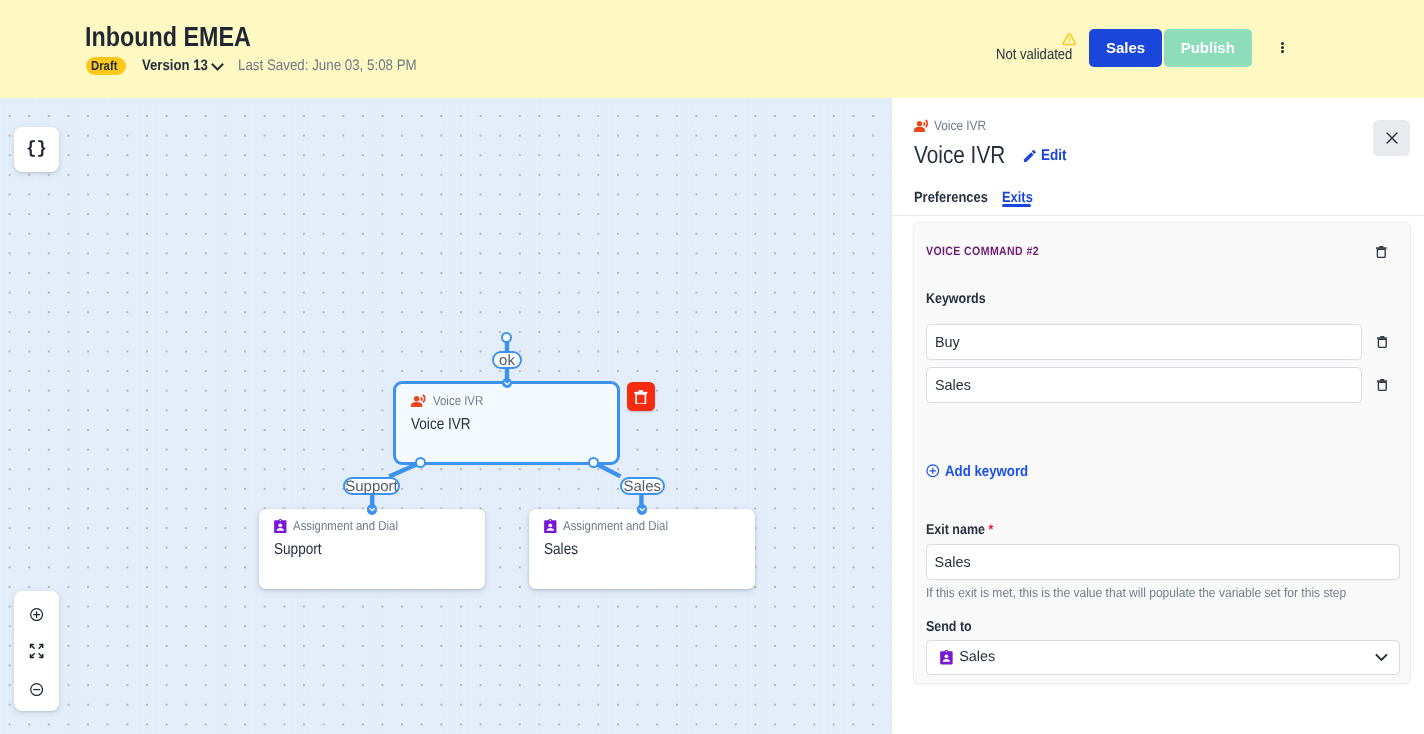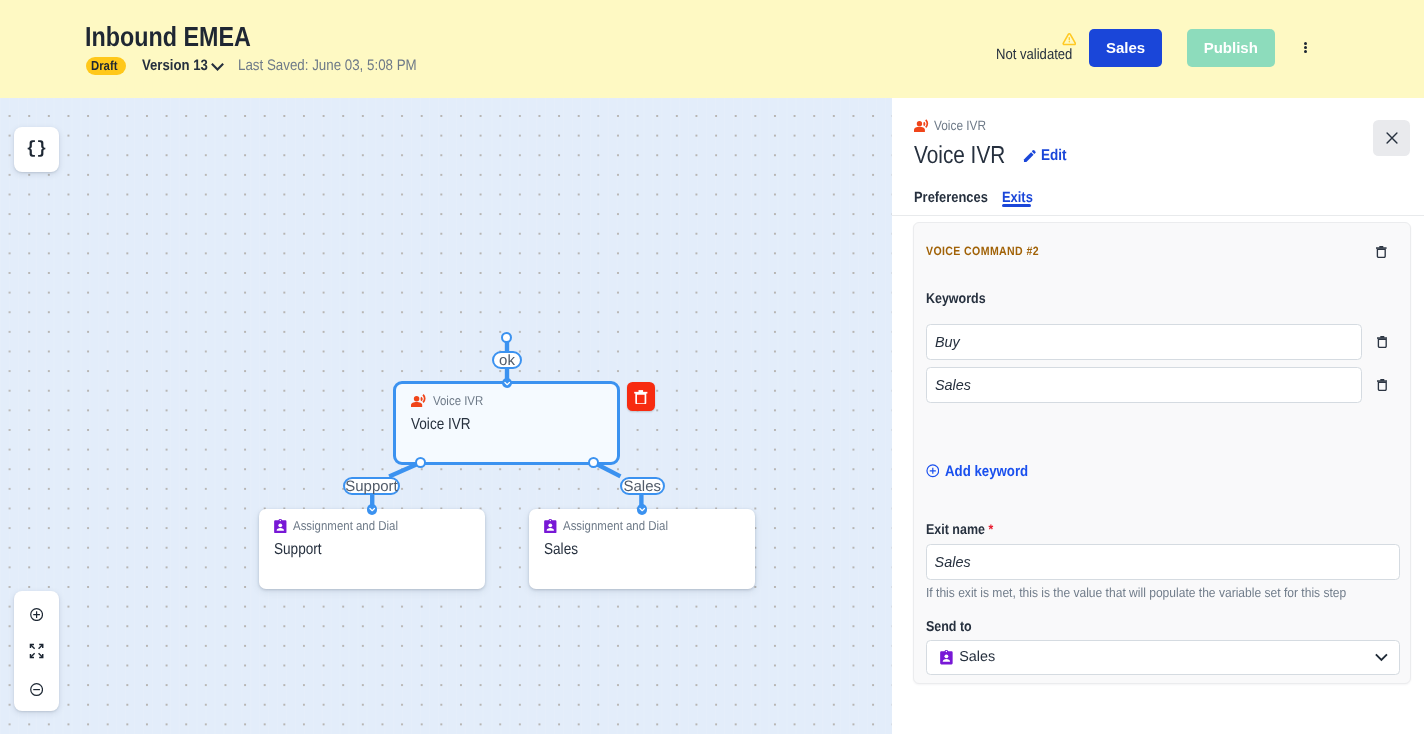--- a/index.html
+++ b/index.html
@@ -19,21 +19,21 @@
   #hdr-meta { position:absolute; left:86.3px; top:56.8px; display:flex; align-items:flex-end; height:18.2px; }
   .badge-draft { background:#ffc81a; color:#1d2733; font-size:13px; font-weight:700; border-radius:9.5px; width:39.7px; height:18.2px; display:flex; align-items:center; justify-content:center; }
   .ver { margin-left:15.6px; font-size:15.1px; font-weight:700; color:#26303e; display:flex; align-items:center; }
   .ver svg { margin-left:-8.6px; margin-right:-1.5px; margin-top:1px; }
   .saved { margin-left:14.1px; font-size:15.3px; color:#6e7a88; display:inline-block; transform:scaleX(0.872); transform-origin:left center; }
   #hdr-right { position:absolute; left:995.7px; top:0; height:95px; display:flex; align-items:center; }
   .notvalid { display:flex; align-items:flex-end; font-size:15px; color:#26303e;flex-direction:column; }
   .notvalid svg { margin-right:7px; }
   .btn { border:none; border-radius:5px; font-family:inherit; font-size:15px; font-weight:700; cursor:pointer; }
   #btn-save { background:#1a46d9; color:#fff; width:72.5px; height:38px; margin-left:6px; border-radius:5px; }
-  #btn-publish { background:#8ddcbc; color:#fff; width:88px; height:38px; margin-left:25px; border-radius:5px; }
+  #btn-publish { background:#8ddcbc; color:#fff; width:88px; height:38px; margin-left:2px; border-radius:5px; }
   #kebab { width:26px; height:34px; margin-left:17.5px; display:flex; flex-direction:column; align-items:center; justify-content:center; cursor:pointer; }
   #kebab i { width:3.3px; height:3.3px; border-radius:50%; background:#1d2633; margin:0.45px 0; display:block; }
 
   
   #canvas { position:absolute; left:0; top:97.6px; width:892px; height:636.4px;
     background-color:#e3edfa;
     background-image:
       radial-gradient(circle at 0.9px 0.9px, #b7b5b3 1.0px, rgba(0,0,0,0) 1.4px);
     background-size:19.63px 19.63px;
     background-position:8.6px 17.0px;
@@ -88,28 +88,28 @@
   #tabs .tab:nth-child(1){ width:72px; }
   #tabs .tab:nth-child(2){ width:29px; }
   .tab.active { color:#1a46d9; }
   .tab.active::after { content:""; position:absolute; left:0; right:0; bottom:0; height:2.7px; background:#1a46d9; border-radius:1.5px; }
   #tabs-rule { position:absolute; left:0; top:117.8px; width:532px; height:1px; background:#e8eaec; }
 
   #pbody { position:absolute; left:0; top:0; width:532px; height:636px; overflow:hidden; }
   #exitcard { position:absolute; left:21.4px; top:124.5px; width:497.5px; height:462px;
     background:#f9f9fa; border:1px solid #ebecee; border-radius:6px; box-shadow:0 1px 2px rgba(30,45,70,.05); }
   #sec-head { position:absolute; left:11.6px; top:21.2px; right:23.3px; height:13px; display:flex; align-items:center; justify-content:space-between;
-    font-size:12.1px; font-weight:700; color:#a16207; letter-spacing:0.45px; }
+    font-size:12.1px; font-weight:700; color:#701a75; letter-spacing:0.45px; }
   .trash-btn { display:flex; align-items:center; justify-content:center; cursor:pointer; }
   #sec-head .trash-btn { position:relative; top:1.5px; }
   .fld-label { position:absolute; left:11.2px; font-size:14.3px; font-weight:700; color:#26303e; display:inline-block; transform:scaleX(0.872); transform-origin:left center; }
   #kw-label { top:68.3px; }
   .kwrow { position:absolute; left:11.5px; right:10px; height:35px; }
   .tinput { font-family:inherit; font-size:14.4px; color:#26303e; background:#fff;
-    border:1px solid #d5dbe1; border-radius:4.5px; height:35.5px; padding:0 8px; outline:none;font-style:italic; }
+    border:1px solid #d5dbe1; border-radius:4.5px; height:35.5px; padding:0 8px; outline:none; }
   .kwinput { position:absolute; left:0; top:0; width:436.5px; }
   .kwtrash { position:absolute; left:450.7px; top:11.9px; }
   #addkw { position:absolute; left:11.2px; top:240.5px; height:15px; display:flex; align-items:center; font-size:15.2px; font-weight:700; color:#1a50ee; cursor:pointer; }
   #addkw svg { margin-right:5.5px; }
   #exn-label { top:297.5px; }
   .req { color:#e8192c; margin-left:4px; font-size:14px; }
   #exn-input { position:absolute; left:11.2px; top:321.3px; width:474.3px; }
   #exn-help { position:absolute; left:11.2px; top:361.5px; font-size:13.1px; color:#717d8b; display:inline-block; transform:scaleX(0.921); transform-origin:left center; }
   #sendto-label { top:395.9px; }
   #sendto { position:absolute; left:11.2px; top:417.3px; width:474.3px; height:34.2px; background:#fff;

